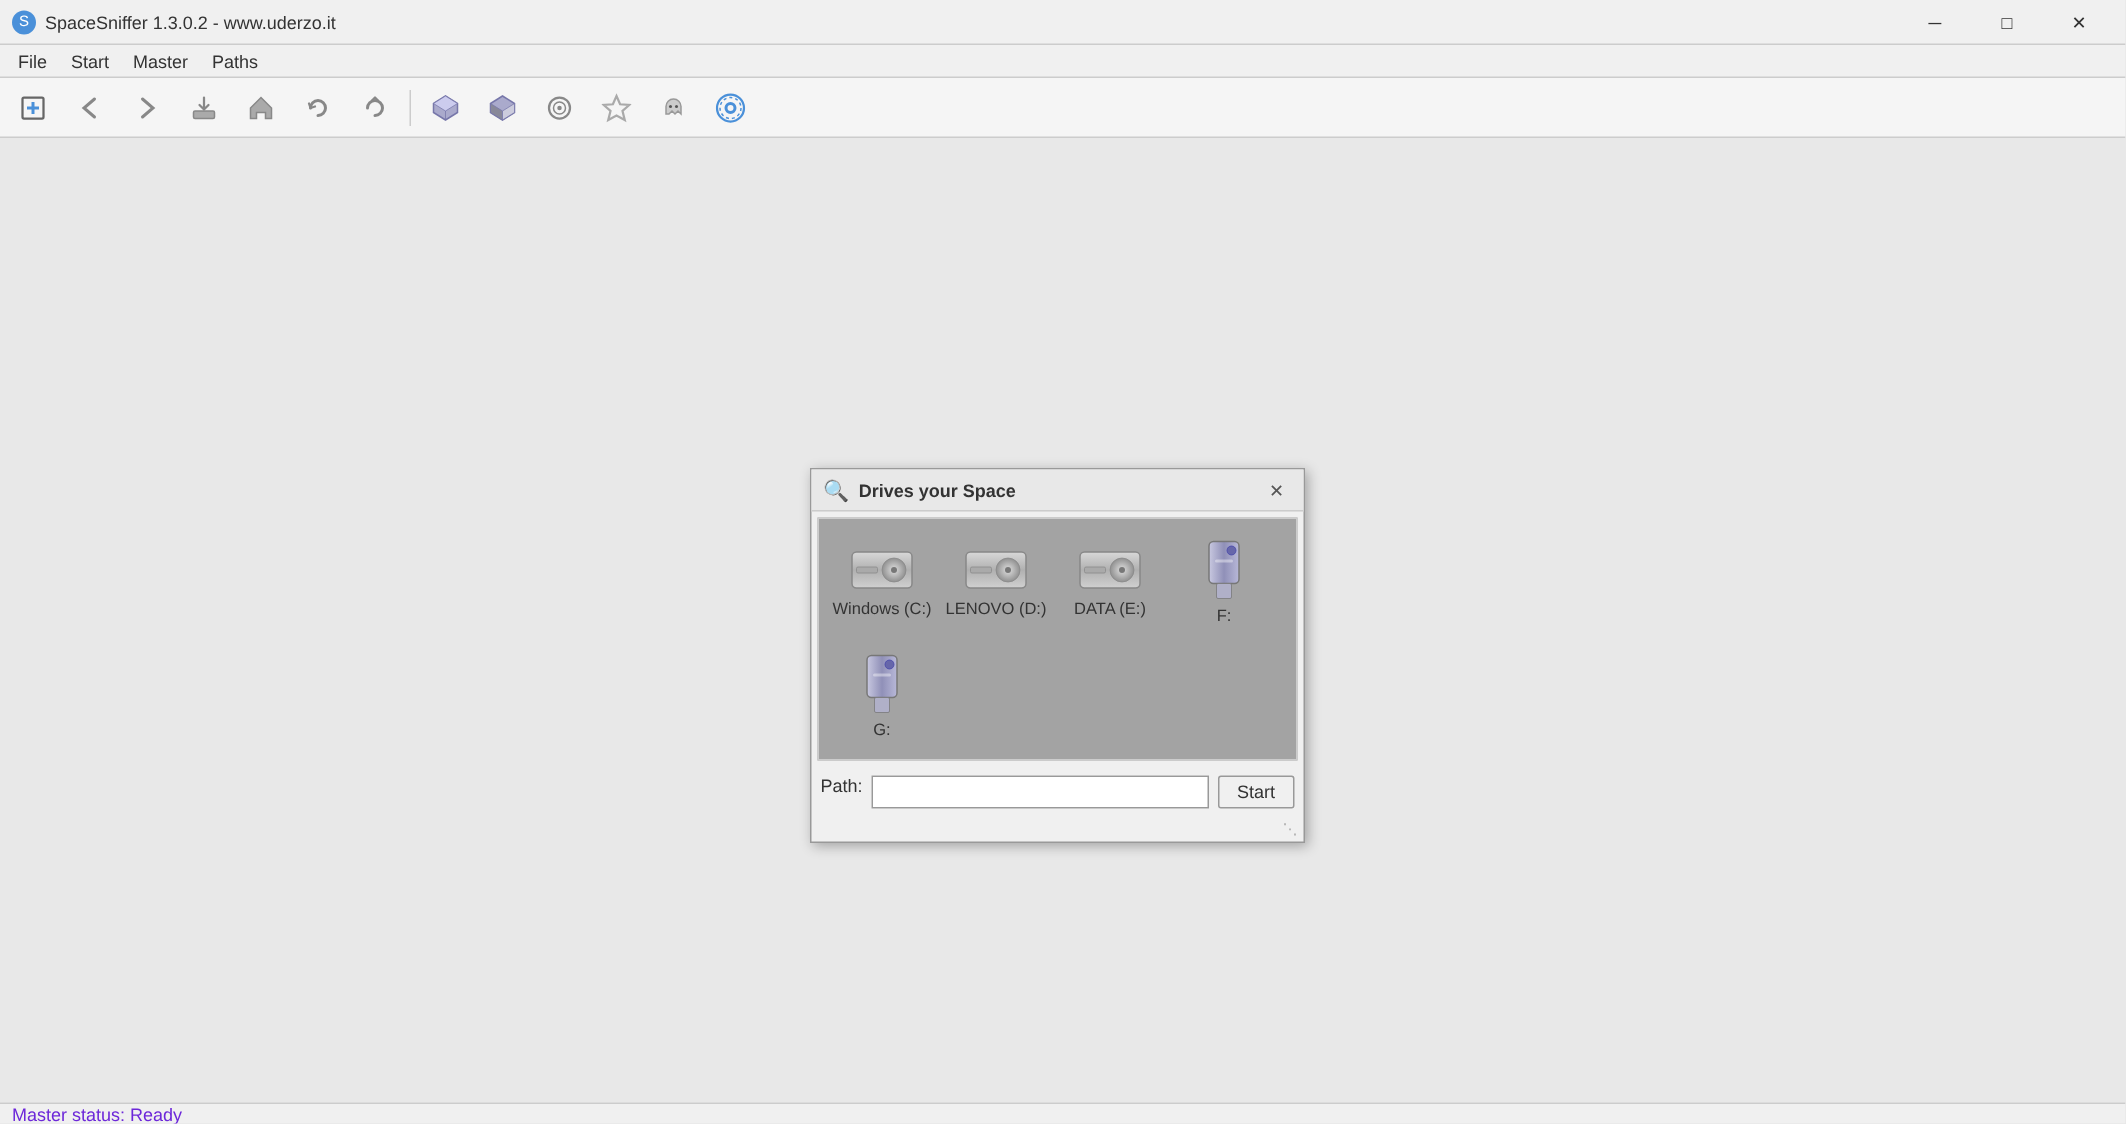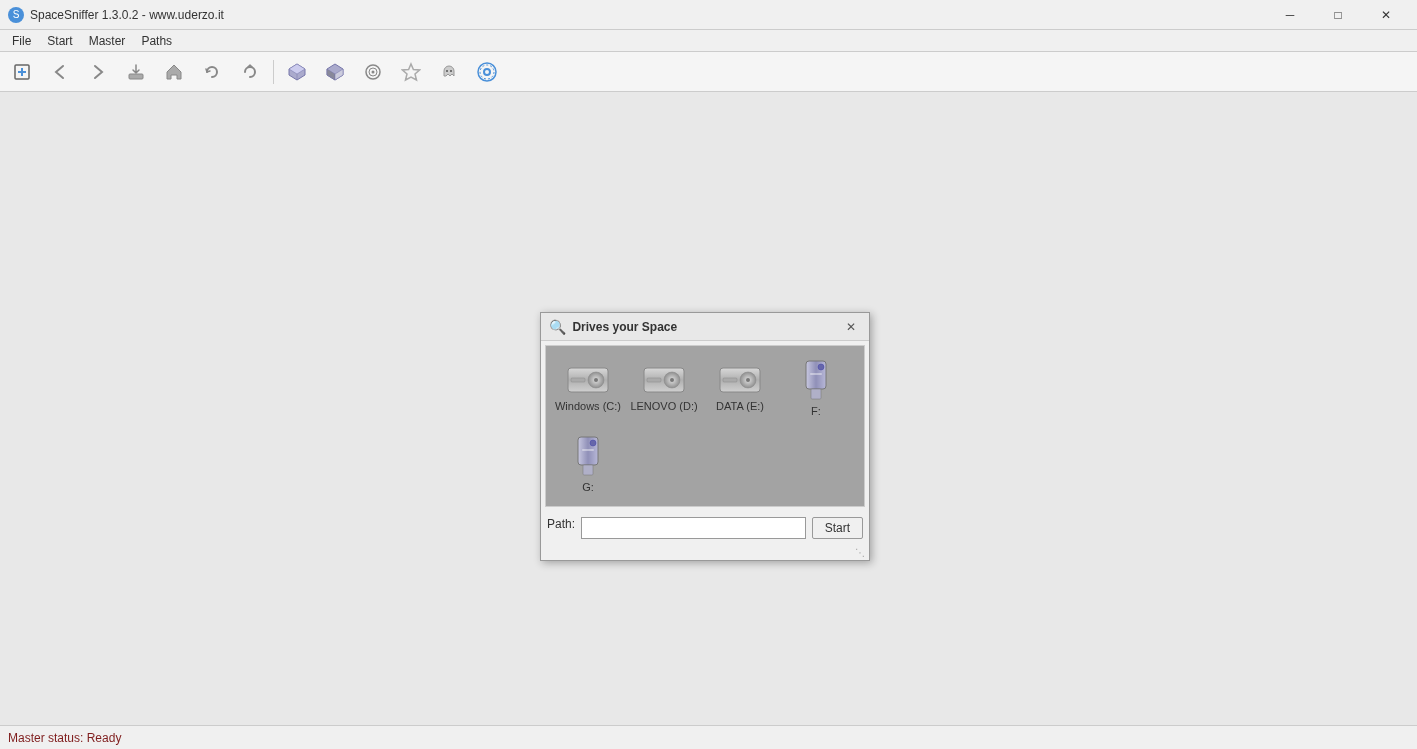--- a/index.html
+++ b/index.html
@@ -110,28 +110,28 @@
       position: relative;
       height: calc(749px - 30px - 22px - 40px - 24px);
     }
 
     
     .status-bar {
       position: absolute;
       bottom: 0;
       left: 0;
       right: 0;
-      height: 24px;
+      height: 14px;
       background: #f0f0f0;
       border-top: 1px solid #ccc;
       display: flex;
       align-items: center;
       padding: 0 8px;
       font-size: 12px;
-      color: #7f1d1d;
+      color: #6d28d9;
     }
     .dialog {
       width: 330px;
       background: #f0f0f0;
       border: 1px solid #999;
       box-shadow: 2px 2px 8px rgba(0,0,0,0.3);
       position: absolute;
       top: 220px;
       left: 540px;
     }

